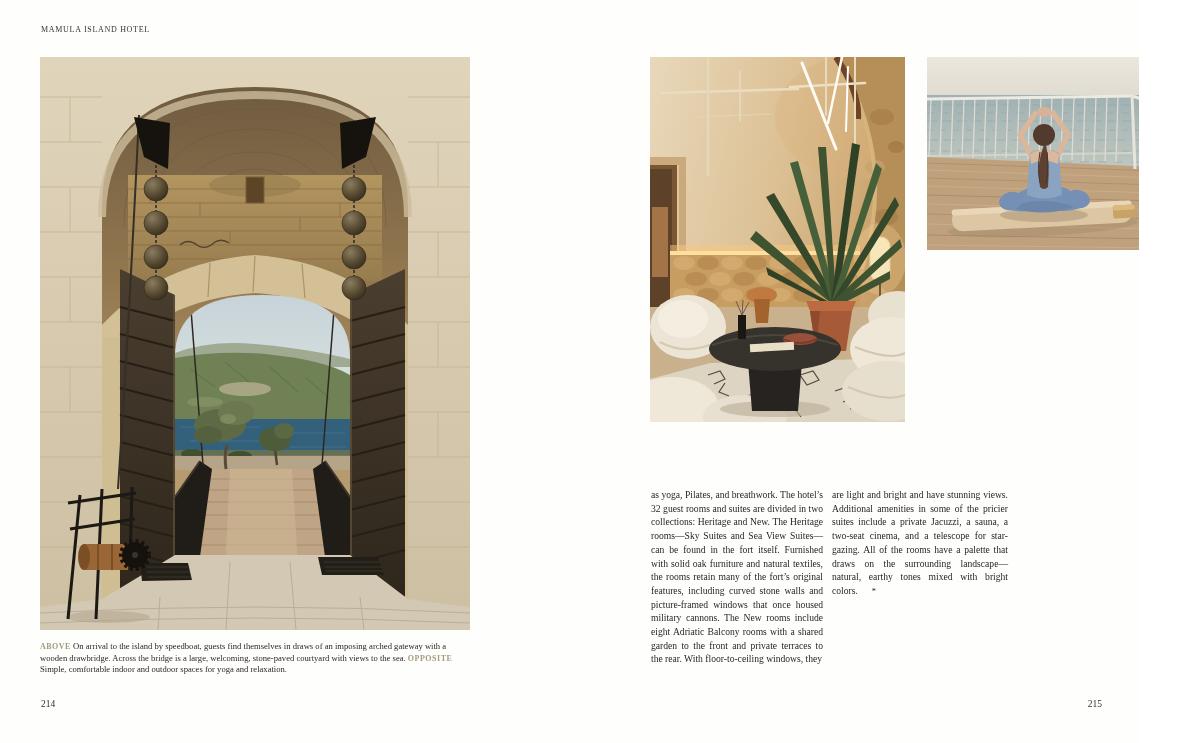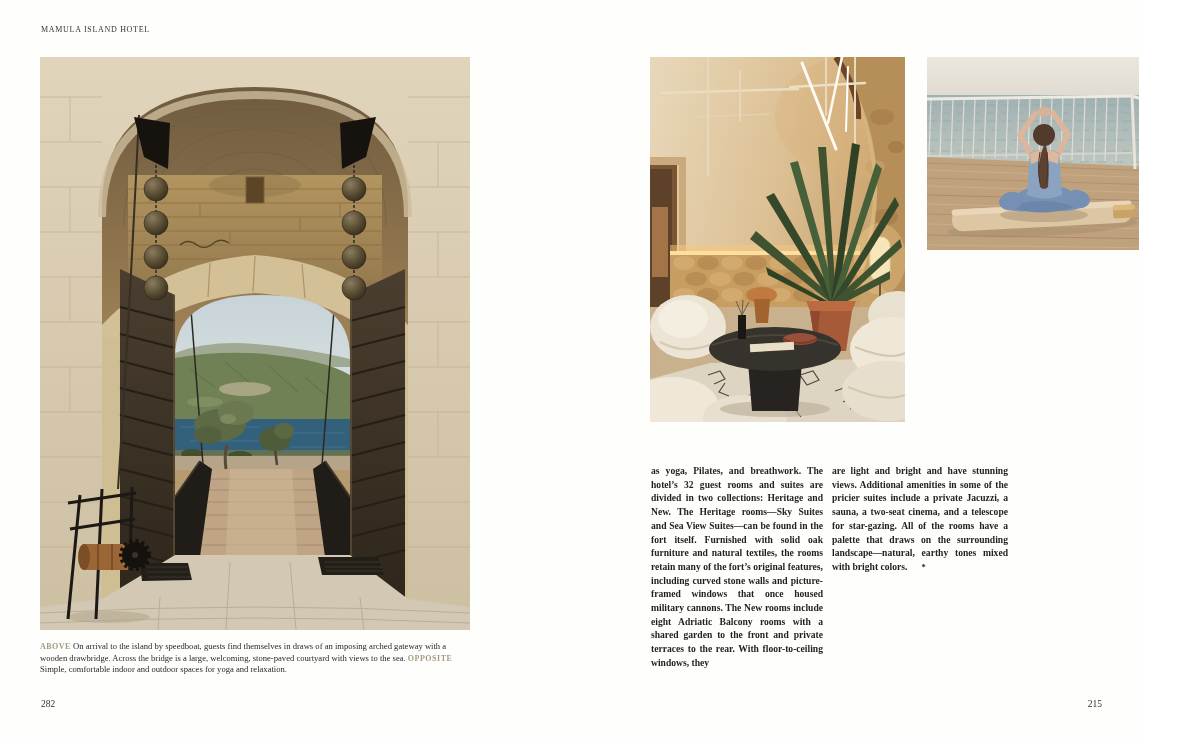--- a/index.html
+++ b/index.html
@@ -17,22 +17,22 @@
   #photo-lounge  { left:650px; top:57px; width:255px; height:365px; }
   #photo-yoga    { left:927px; top:57px; width:231px; height:193px; }
 
   .caption{
     position:absolute; left:40px; top:641px; width:420px;
     font-size:8.6px; line-height:11.6px; color:#2d2721;
   }
   .cap-label{ color:#a39a7f; font-size:8px; letter-spacing:.5px;font-weight:bold; }
 
   .bodycol{
-    position:absolute; top:464px;
-    font-size:9.6px; line-height:13.7px; text-align:justify; color:#241f19;font-weight:bold;
+    position:absolute; top:488px;
+    font-size:9.6px; line-height:13.7px; text-align:justify; color:#241f19;
   }
   #col1{ left:651px; width:172px; }
   #col2{ left:832px; width:176px; }
   .endmark{ margin-left:14px; font-size:8.5px; color:#241f19; }
 
   .pagenum{ position:absolute; top:699px; font-size:9.5px; color:#352f27; }
   #pagenum-left{ left:41px; }
   #pagenum-right{ right:37px; text-align:right; }
 </style>
 </head>
@@ -298,21 +298,21 @@
     </svg>
   </figure>
 
   <p class="caption">
     <span class="cap-label">ABOVE</span>
     <span>On arrival to the island by speedboat, guests find themselves in draws of an imposing arched gateway with a wooden drawbridge. Across the bridge is a large, welcoming, stone-paved courtyard with views to the sea.</span>
     <span class="cap-label">OPPOSITE</span>
     <span>Simple, comfortable indoor and outdoor spaces for yoga and relaxation.</span>
   </p>
 
-  <div class="pagenum" id="pagenum-left">282</div>
+  <div class="pagenum" id="pagenum-left">214</div>
 
   <figure class="photo" id="photo-lounge">
     <svg viewBox="0 0 255 365">
       <defs>
         <linearGradient id="wall2g" x1="0" y1="0" x2="1" y2="0.35">
           <stop offset="0" stop-color="#e8d8bb"></stop>
             <stop offset="0.55" stop-color="#dcc094"></stop>
             <stop offset="1" stop-color="#c79e66"></stop>
         </linearGradient>
       </defs>

